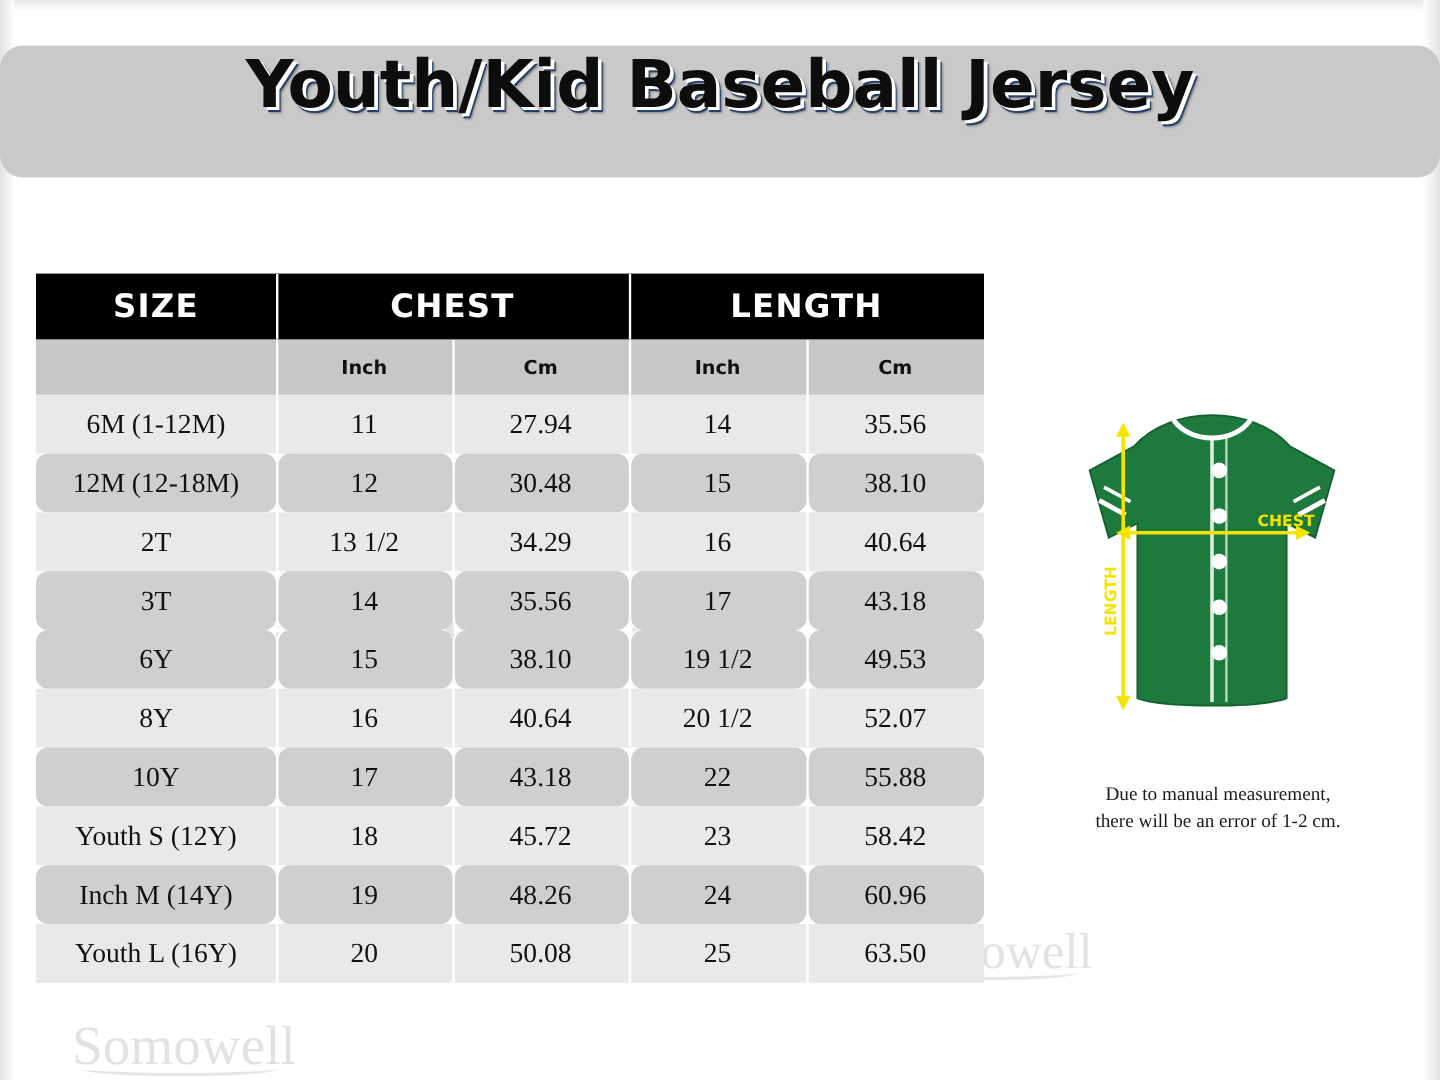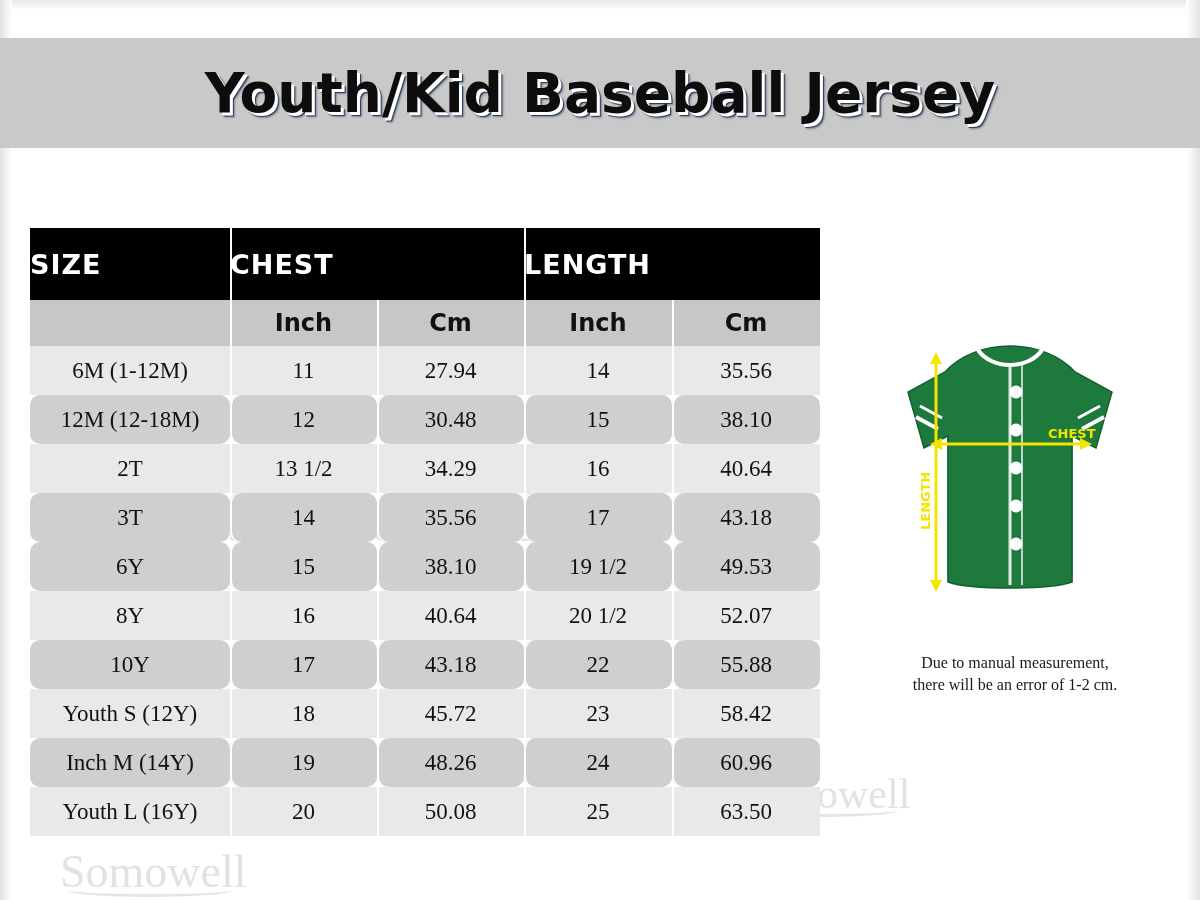--- a/index.html
+++ b/index.html
@@ -23,22 +23,23 @@
 
   
   #title-banner {
     position: absolute;
     left: 0;
     top: 38px;
     width: 1200px;
     height: 110px;
     background: #c9c9c9;
     display: flex;
-    align-items: center;
+    align-items: flex-start;
     justify-content: center;
+    border-radius: 19px;
   }
   #title-text {
     font-family: "DejaVu Sans", sans-serif;
     font-weight: bold;
     font-size: 55px;
     color: #0d0d0d;
     letter-spacing: 0px;
     text-shadow:
       3px 3px 0 #ffffff,
       4px 4px 0 #26406b,
@@ -83,30 +84,30 @@
   #size-table td, #size-table th {
     padding: 0;
     margin: 0;
   }
   .hdr-cell {
     background: #000000;
     color: #ffffff;
     font-family: "DejaVu Sans", sans-serif;
     font-weight: bold;
     font-size: 27px;
-    text-align: left;
-    height: 72px;
+    text-align: center;
+    height: 55px;
     letter-spacing: 1px;
   }
   .sub-cell {
     background: #c7c7c7;
     color: #111111;
     font-family: "DejaVu Sans", sans-serif;
     font-weight: bold;
-    font-size: 24px;
+    font-size: 16px;
     text-align: center;
     height: 46px;
   }
   .data-cell {
     font-family: "Liberation Serif", serif;
     font-size: 23px;
     color: #111111;
     text-align: center;
     height: 49px;
     white-space: nowrap;

